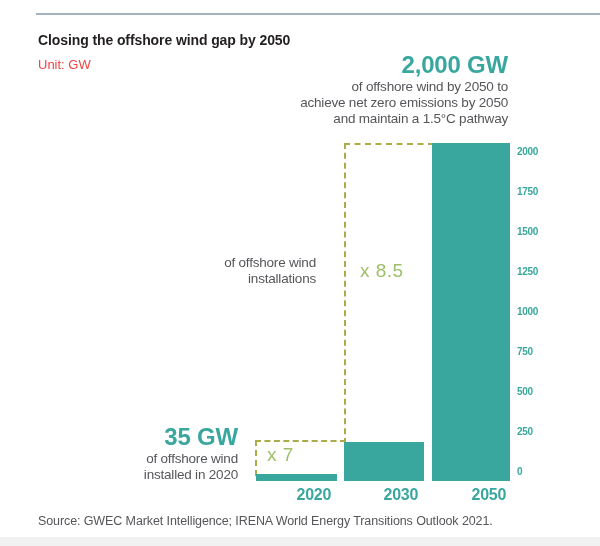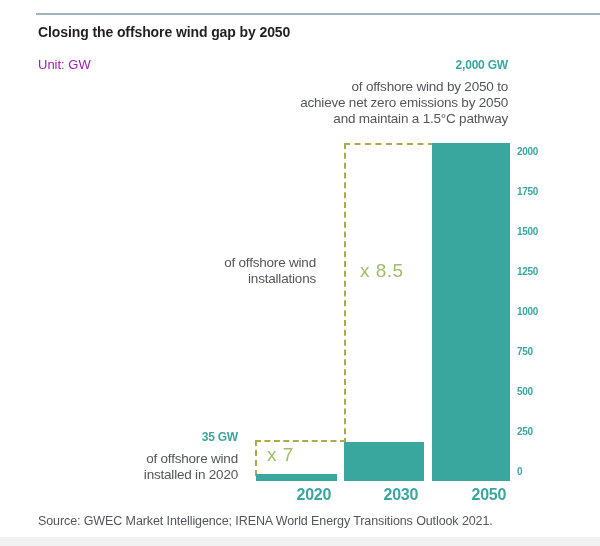--- a/index.html
+++ b/index.html
@@ -12,31 +12,31 @@
     overflow: hidden;
   }
   .top-rule {
     position: absolute;
     left: 36px; top: 13px;
     width: 564px; height: 2px;
     background: #a4b4be;
   }
   .chart-title {
     position: absolute;
-    left: 38px; top: 24px;
+    left: 38px; top: 32px;
     font-size: 14px;
     font-weight: bold;
     color: #231f20;
     letter-spacing: -0.1px;
   }
   .unit-label {
     position: absolute;
     left: 38px; top: 57px;
     font-size: 13px;
-    color: #a21caf;
+    color: #ef4444;
   }
   .bar {
     position: absolute;
     background: #3aa79e;
   }
   .bar-2020 { left: 256px; top: 474px; width: 81px; height: 7px; }
   .bar-2030 { left: 344px; top: 442px; width: 80px; height: 39px; }
   .bar-2050 { left: 432px; top: 143px; width: 78px; height: 338px; }
   .gap-box {
     position: absolute;
@@ -78,21 +78,21 @@
   .x-label-2050 { left: 426px; }
   .annotation {
     position: absolute;
     text-align: right;
     color: #55565a;
     font-size: 13.5px;
     letter-spacing: -0.2px;
   }
   .annotation .value {
     display: block;
-    font-size: 12px;
+    font-size: 24px;
     font-weight: bold;
     color: #3aa79e;
     line-height: 22px;
     margin-bottom: 3px;
     letter-spacing: -0.2px;
   }
   .annotation .line { display: block; line-height: 15.8px; }
   .annotation-2050 { right: 92px;  top: 54px;  }
   .annotation-2030 { right: 284px; top: 255px; }
   .annotation-2020 { right: 362px; top: 426px; }

